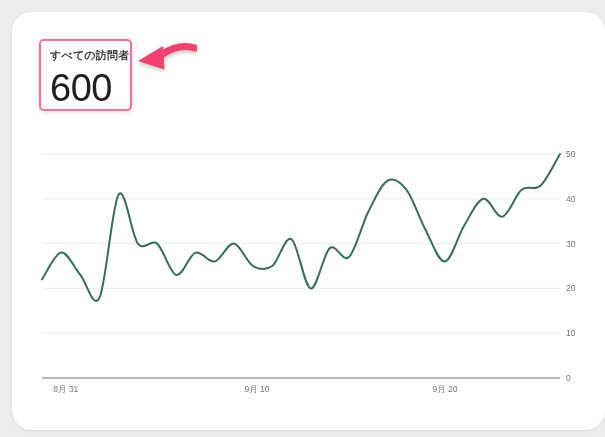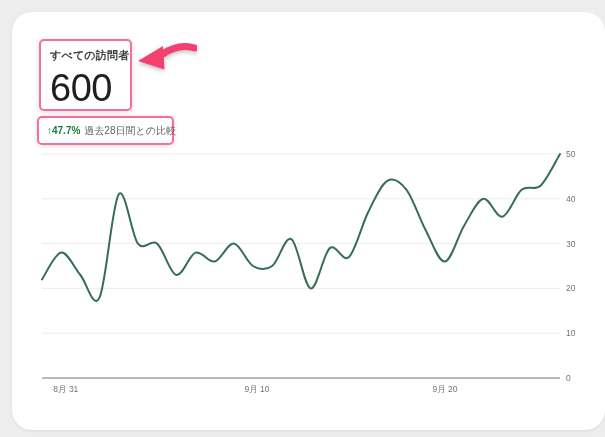--- a/index.html
+++ b/index.html
@@ -73,18 +73,14 @@
   <div class="hl metric-box" style="border-color: rgb(247, 109, 158);">
     <div class="metric-title">すべての訪問者</div>
     <div class="metric-value">600</div>
   </div>
 
   <svg class="arrow-annotation" viewBox="0 0 64 34">
     <path d="M62 6 C 50 2.5, 39 5.5, 28 13" fill="none" stroke-width="7" stroke-linecap="round" stroke="#f3416f"></path>
     <path d="M5 19 L30 4 L31.5 27.5 Z" fill="#f3416f"></path>
   </svg>
 
-  <div class="hl delta-box" style="border-color: rgb(247, 109, 158);">
-    <span class="delta-pct" style="color: rgb(24, 128, 56);">↑47.7%</span>
-    <span class="delta-label">過去28日間との比較</span>
-  </div>
 
 </div>
 
 </body></html>

